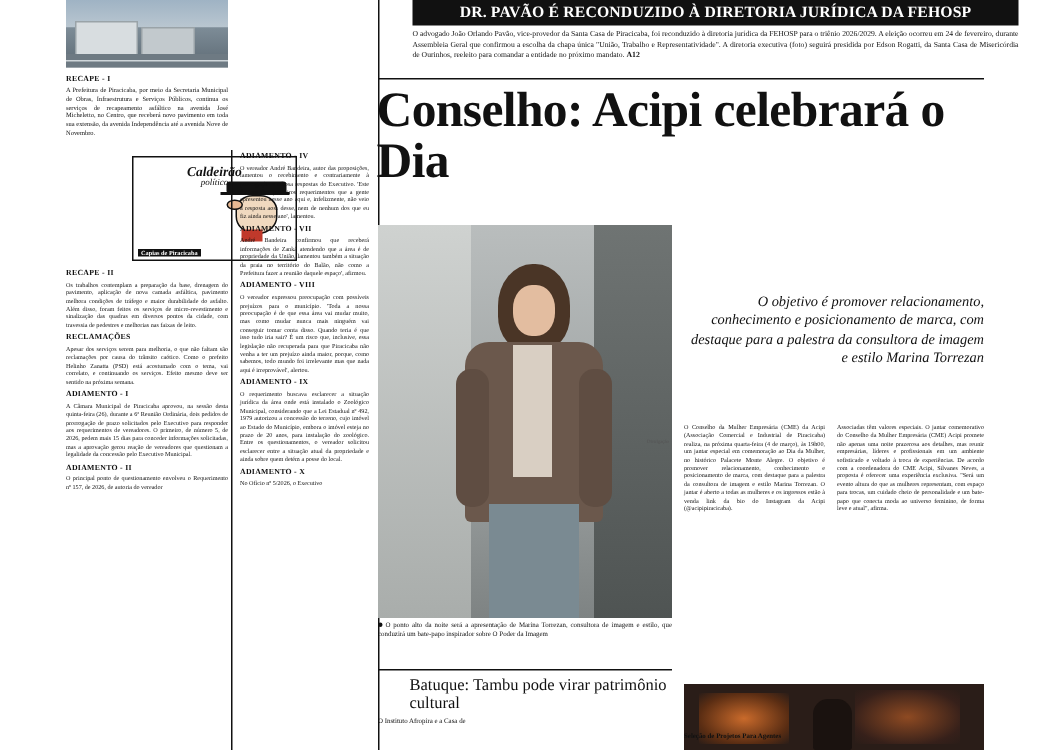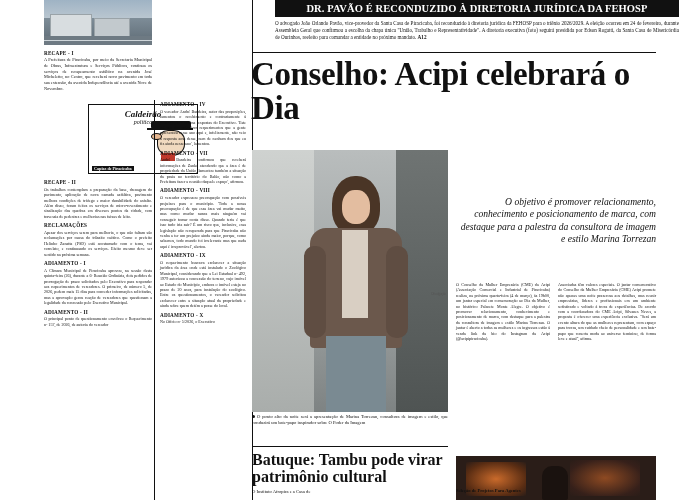--- a/index.html
+++ b/index.html
@@ -67,21 +67,21 @@
 
   
   .deck{position:absolute;left:456px;top:148px;width:200px;font-style:italic;font-size:9.6px;line-height:1.3;text-align:right;margin-top:48px;}
 
   
   .rcolA{position:absolute;left:456px;top:282px;width:94px;}
   .rcolB{position:absolute;left:558px;top:282px;width:98px;}
 
   
   .batuque{position:absolute;left:252px;top:452px;width:196px;}
-  .batuque .h{font-size:16px;font-weight:bold;line-height:1.05;}
+  .batuque .h{font-size:11px;font-weight:normal;line-height:1.05;padding-left:21px;}
   .batuque .b{font-size:4.6px;line-height:1.34;margin-top:3px;text-align:justify;}
 
   .botphoto{position:absolute;left:456px;top:456px;width:200px;height:44px;background:#2a1d18;overflow:hidden;}
   .bp-glow{position:absolute;left:10px;top:6px;width:60px;height:34px;background:radial-gradient(ellipse at center,#c96a2b,#5a2d13 70%,transparent);}
   .bp-glow2{position:absolute;right:16px;top:4px;width:70px;height:36px;background:radial-gradient(ellipse at center,#8e4a22,#36201a 75%,transparent);}
   .bp-fig{position:absolute;left:86px;top:10px;width:26px;height:34px;background:#1a120f;border-radius:10px 10px 2px 2px;}
 
   .smallsel{position:absolute;left:456px;top:488px;width:200px;font-size:4.6px;font-weight:bold;}
 
   .vline{position:absolute;background:#111;width:1px;}

